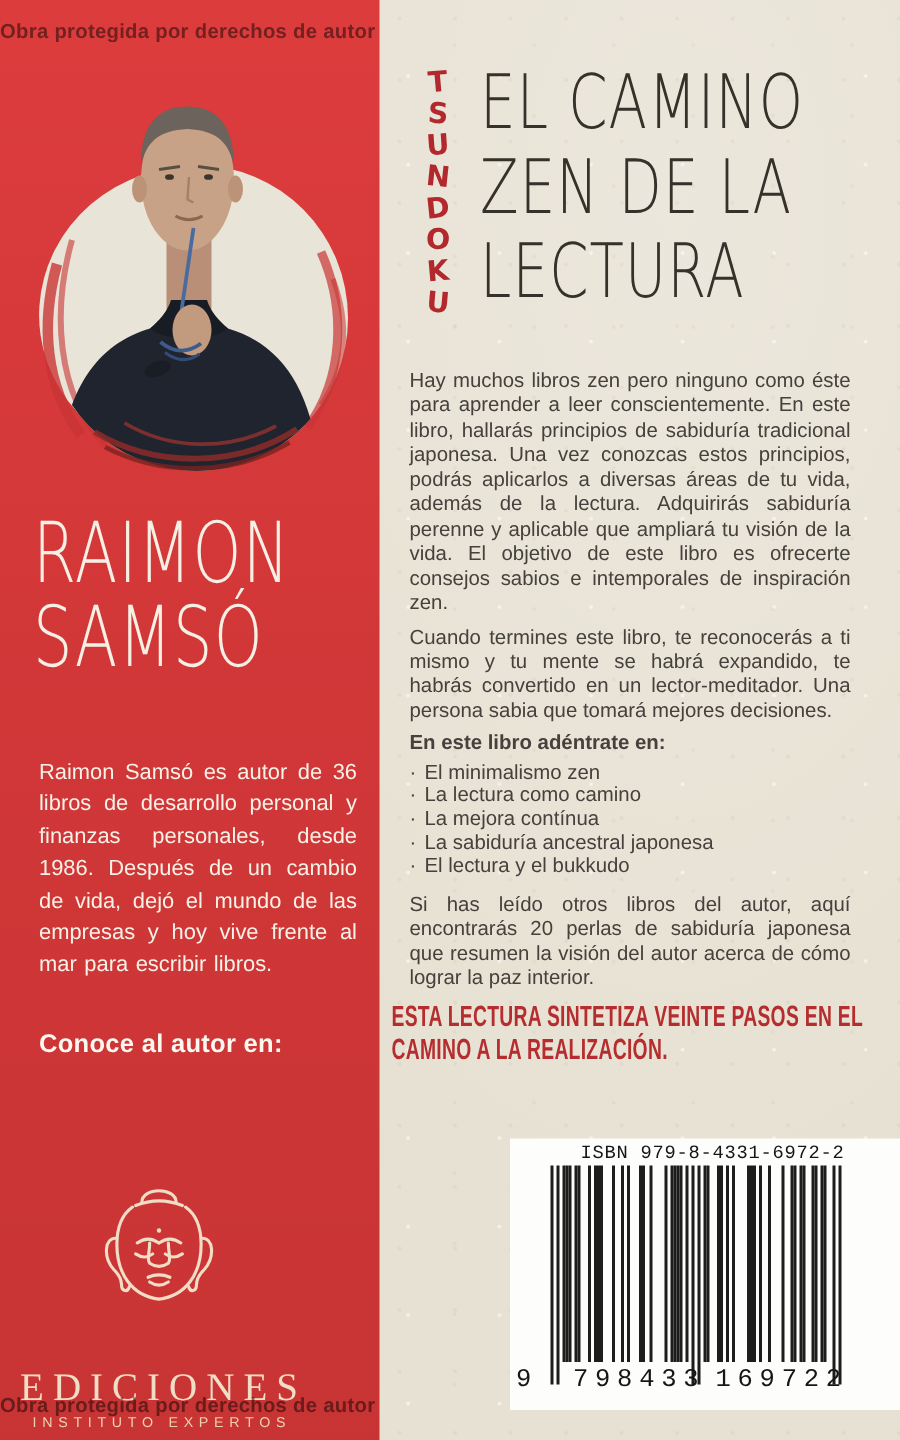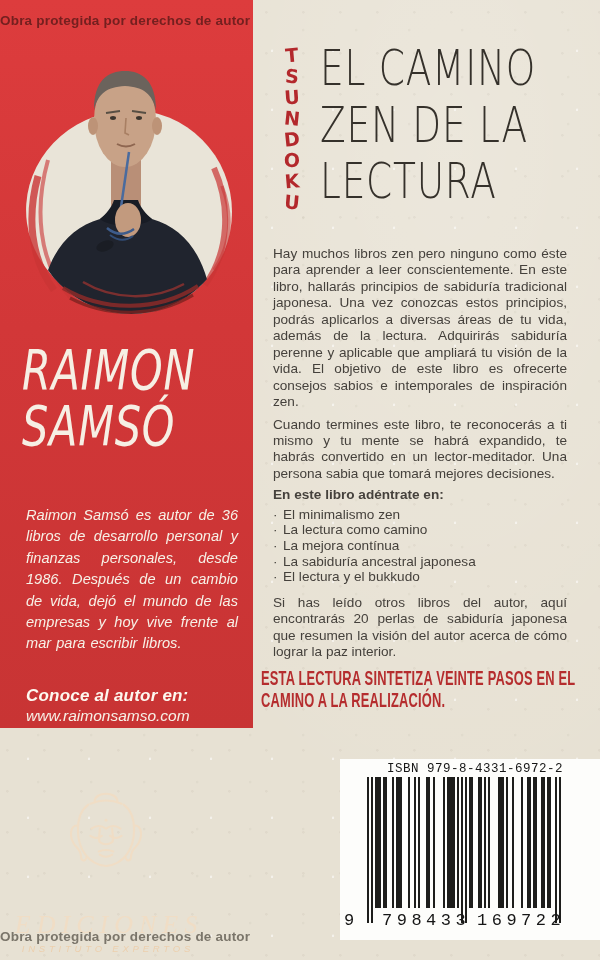--- a/index.html
+++ b/index.html
@@ -9,23 +9,22 @@
     background-image:
       radial-gradient(circle at 20% 30%, rgba(120,108,86,.07) 1px, transparent 1.6px),
       radial-gradient(circle at 72% 64%, rgba(120,108,86,.06) 1px, transparent 1.7px),
       radial-gradient(circle at 46% 86%, rgba(255,255,255,.55) 1px, transparent 1.5px),
       radial-gradient(ellipse at 75% 15%, rgba(255,255,255,.20), transparent 60%);
     background-size:37px 41px,53px 47px,61px 59px,100% 100%;
     font-family:"Liberation Sans",sans-serif;
   }
   
   .left-panel{
-    position:absolute;left:0;top:0;width:253px;height:728px;
+    position:absolute;left:0;top:0;width:253px;height:960px;
     background:linear-gradient(180deg,#dd3c3d 0%,#d23738 45%,#c83434 100%);
-    font-style:italic;
   }
   .portrait{position:absolute;left:8px;top:56px;width:240px;height:266px;}
   .author-name{
     position:absolute;left:22px;top:342px;color:#f6efe4;
     font-family:"DejaVu Sans ExtraLight","DejaVu Sans",sans-serif;font-weight:200;
     font-size:56px;line-height:56px;letter-spacing:1px;
     transform:scaleX(.74);transform-origin:left top;white-space:nowrap;
   }
   .bio{
     position:absolute;left:26px;top:505px;width:212px;
@@ -141,21 +140,20 @@
     </svg>
 
     <div class="author-name">
       <div>RAIMON</div>
       <div>SAMSÓ</div>
     </div>
 
     <div class="bio">Raimon Samsó es autor de 36 libros de desarrollo personal y finanzas personales, desde 1986. Después de un cambio de vida, dejó el mundo de las empresas y hoy vive frente al mar para escribir libros.</div>
 
     <div class="cta">Conoce al autor en:</div>
-    <div class="website">www.raimonsamso.com</div>
 
     <div class="publisher">
       <svg viewBox="0 0 100 100" fill="none" stroke="#f0ddc5" stroke-width="2" stroke-linecap="round">
         <path d="M39 15 C 39 5 61 5 61 15"></path>
         <path d="M35 17 Q 50 11 65 17"></path>
         <path d="M33 18 C 26 23 23 32 23 42 C 23 61 33 75 50 77 C 67 75 77 61 77 42 C 77 32 74 23 67 18"></path>
         <path d="M23 38 C 15 37 14 50 21 58 C 24 61 26 64 26 68 C 26 72 30 73 31 69"></path>
         <path d="M77 38 C 85 37 86 50 79 58 C 76 61 74 64 74 68 C 74 72 70 73 69 69"></path>
         <path d="M36 41 Q 43 36 50 41 Q 57 36 64 41"></path>
         <path d="M44 41 C 44 48 42 51 44 54 Q 50 58 56 54 C 58 51 56 48 56 41"></path>

